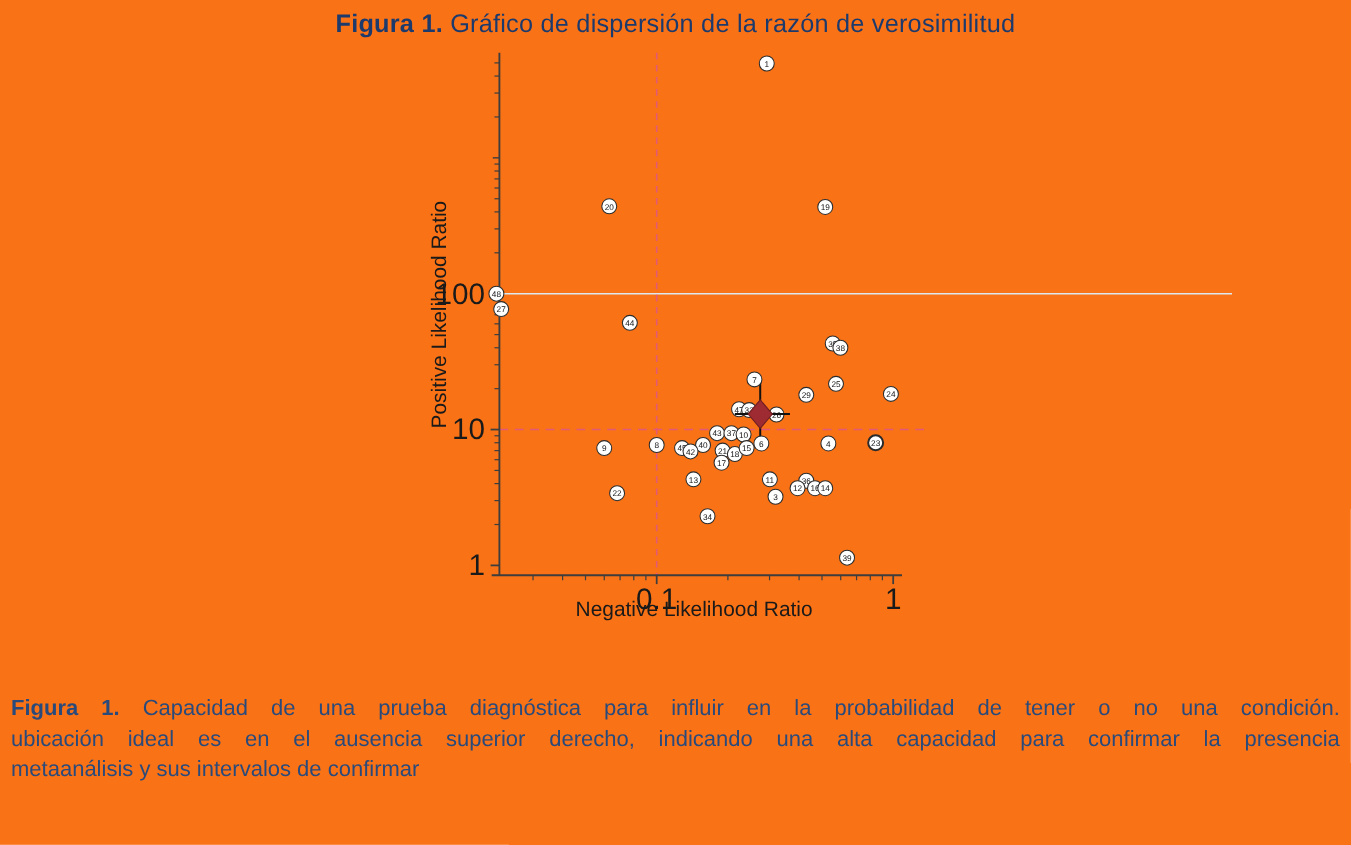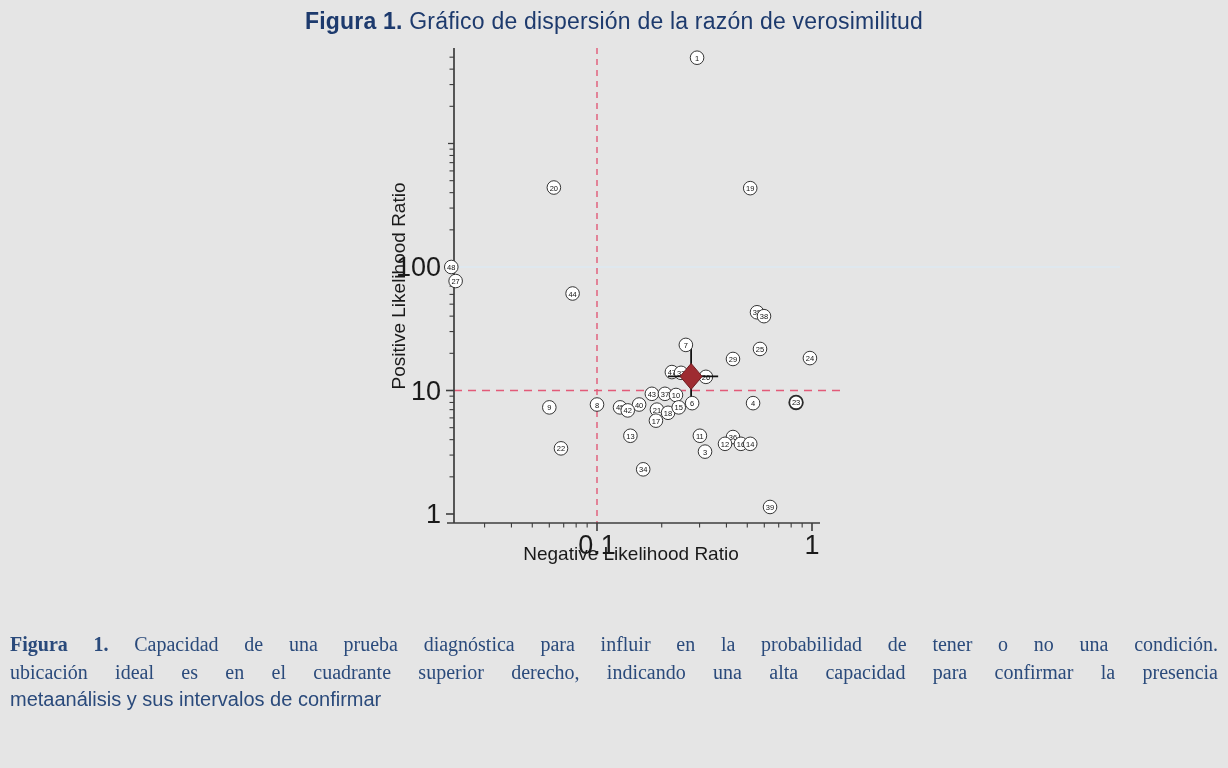--- a/index.html
+++ b/index.html
@@ -1,25 +1,25 @@
 <!DOCTYPE html>
 <html><head>
 <meta charset="utf-8">
 <style>
   html,body{margin:0;padding:0;background:#fff;}
   body{width:1228px;height:768px;overflow:hidden;font-family:"Liberation Sans","DejaVu Sans",sans-serif;}
-  .page{position:relative;width:1228px;height:768px;background:#e5e5e5;}
+  .page{position:relative;width:1228px;height:768px;background:#f97316;}
   .fig-title{position:absolute;top:8px;left:0;width:100%;text-align:center;
              font-size:23px;letter-spacing:.2px;color:#1d3a6d;}
   .tbold{font-weight:700;}
   #chart-svg{position:absolute;left:0;top:0;}
   svg text{font-family:"Liberation Sans","DejaVu Sans",sans-serif;}
   .caption{position:absolute;left:10px;right:10px;top:631px;
            font-size:20px;line-height:27.6px;color:#2a4a7b;}
-  .cap-line.just{text-align:justify;text-align-last:justify;font-family:Liberation Serif, serif;}
+  .cap-line.just{text-align:justify;text-align-last:justify;}
   .cap-bold{font-weight:700;}
 </style>
 </head>
 <body>
 
 <div class="page">
 
   <div class="fig-title" style="color: rgb(29, 58, 109);">
     <span class="tbold">Figura 1.</span><span> Gráfico de dispersión de la razón de verosimilitud</span>
   </div>
@@ -246,17 +246,17 @@
         <text x="643.191427330255" y="469.82661225182727" font-size="7.5" fill="#111" text-anchor="middle" dominant-baseline="central">34</text>
       </g>
       <g>
         <circle cx="770.03644592505" cy="506.97225085994563" r="6.8" fill="#ffffff" stroke="#2b2b2b" stroke-width="0.95"></circle>
         <text x="770.03644592505" y="507.47225085994563" font-size="7.5" fill="#111" text-anchor="middle" dominant-baseline="central">39</text>
       </g>
     </svg>
 
   <div class="caption" style="color: rgb(42, 74, 123);">
     <div class="cap-line just"><span class="cap-bold">Figura 1.</span><span> Capacidad de una prueba diagnóstica para influir en la probabilidad de tener o no una condición.</span></div>
-    <div class="cap-line just">ubicación ideal es en el cuadrante superior derecho, indicando una alta capacidad para confirmar la presencia</div>
+    <div class="cap-line just">ubicación ideal es en el ausencia superior derecho, indicando una alta capacidad para confirmar la presencia</div>
     <div class="cap-line">metaanálisis y sus intervalos de confirmar</div>
   </div>
 
 </div>
 
 </body></html>

